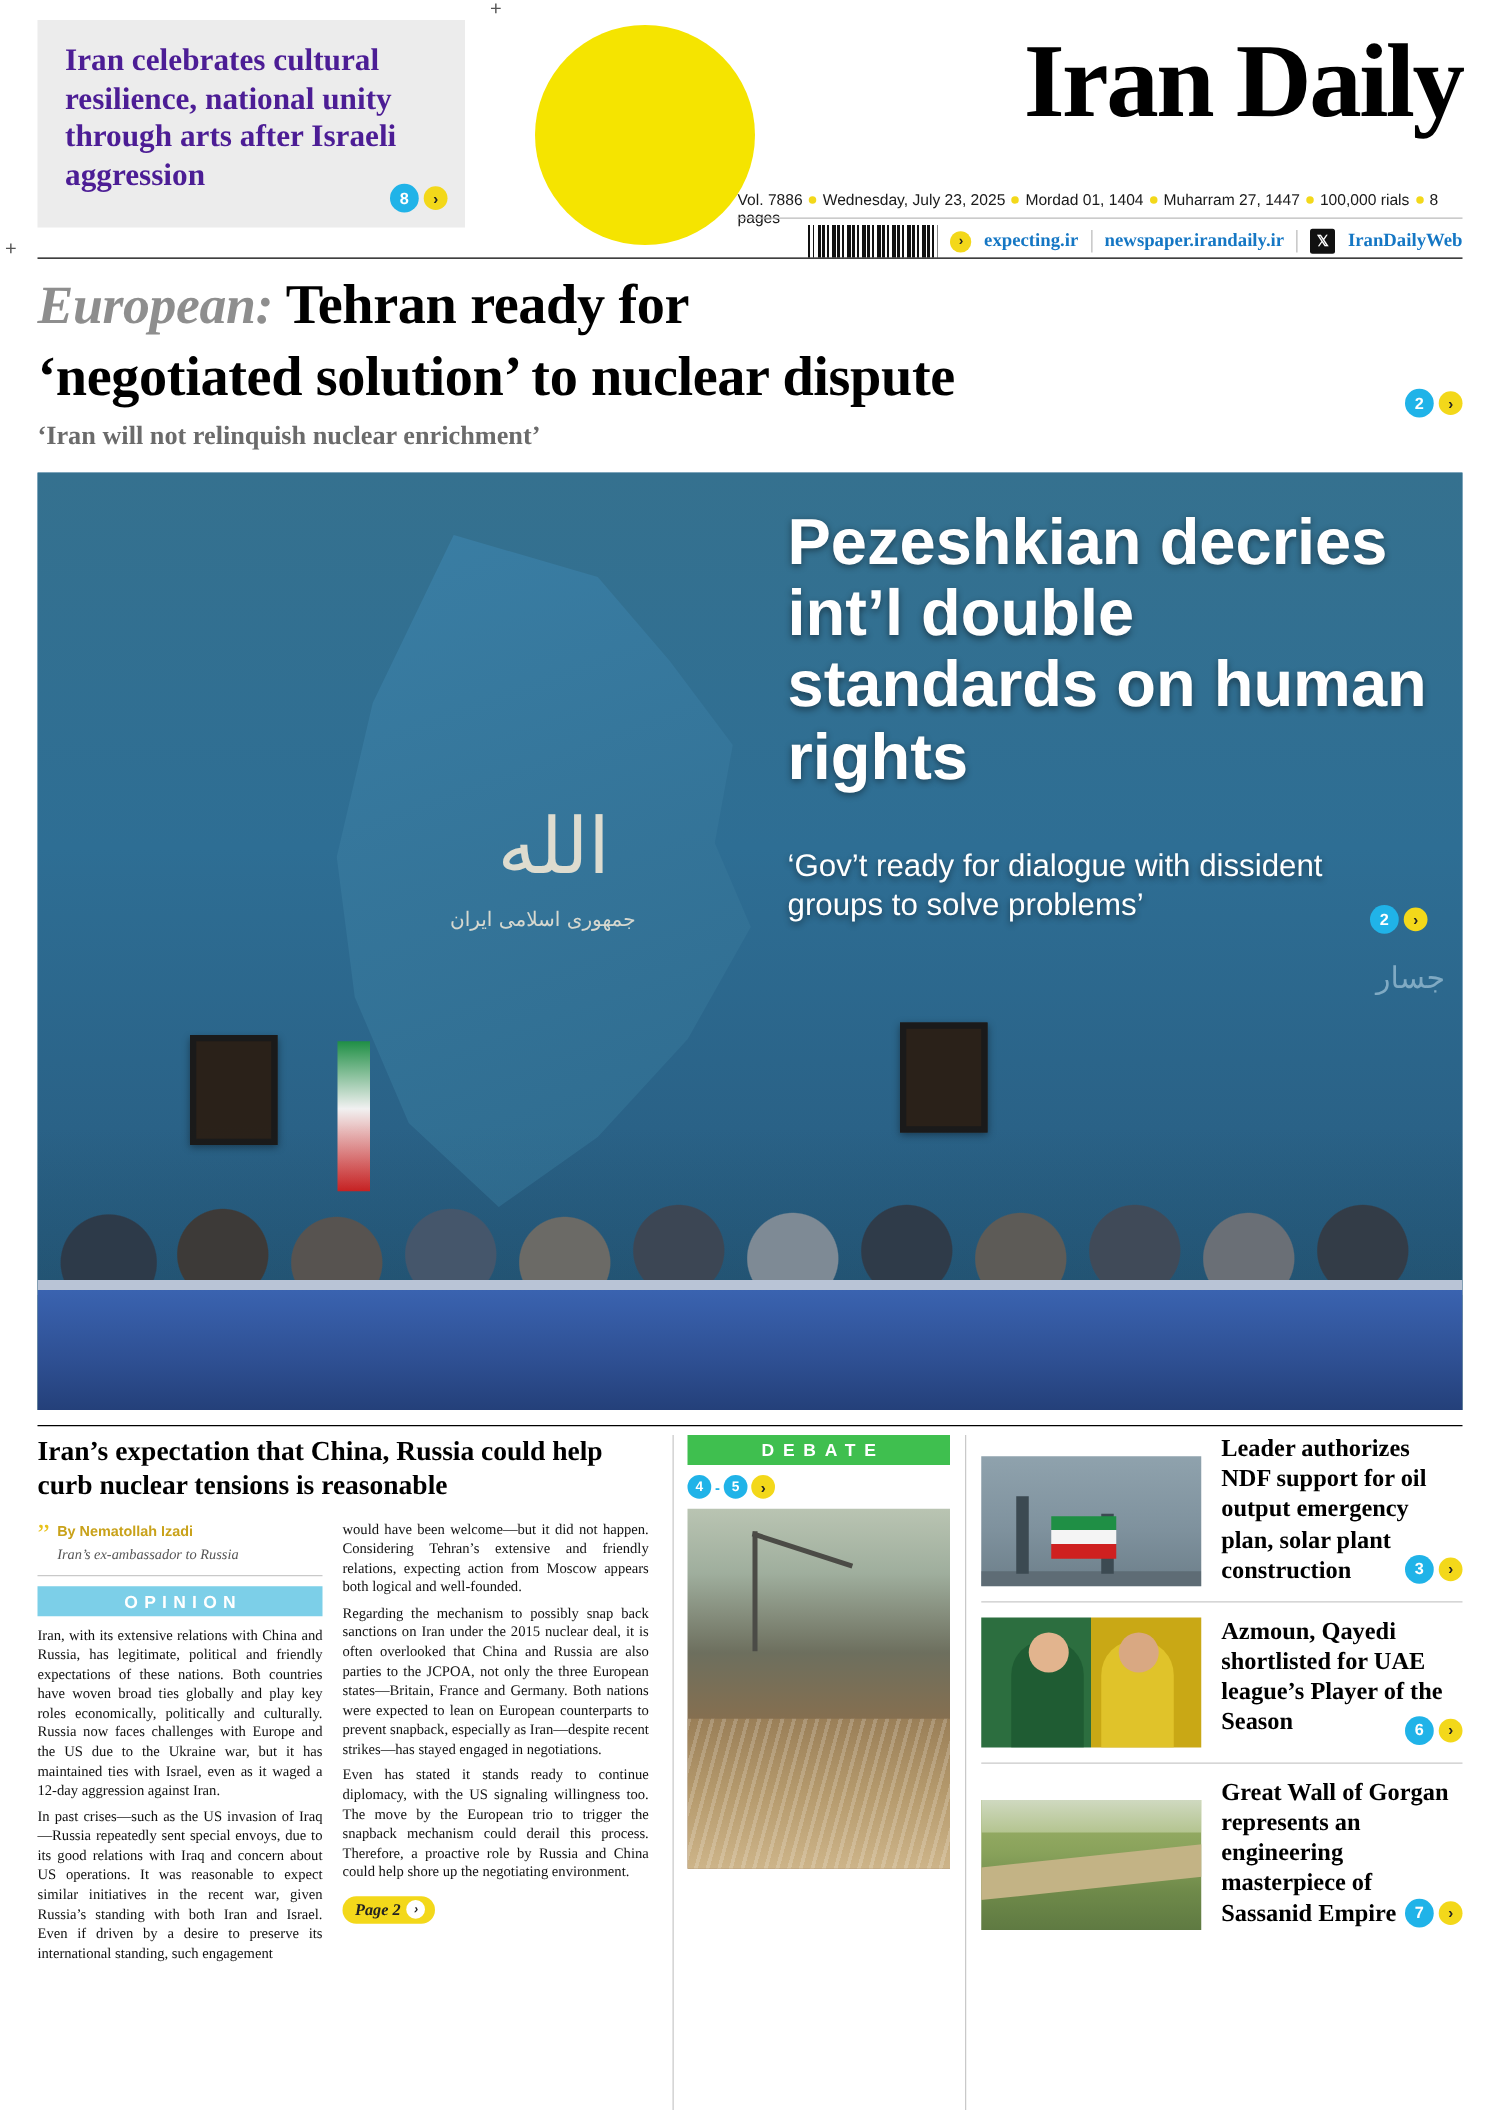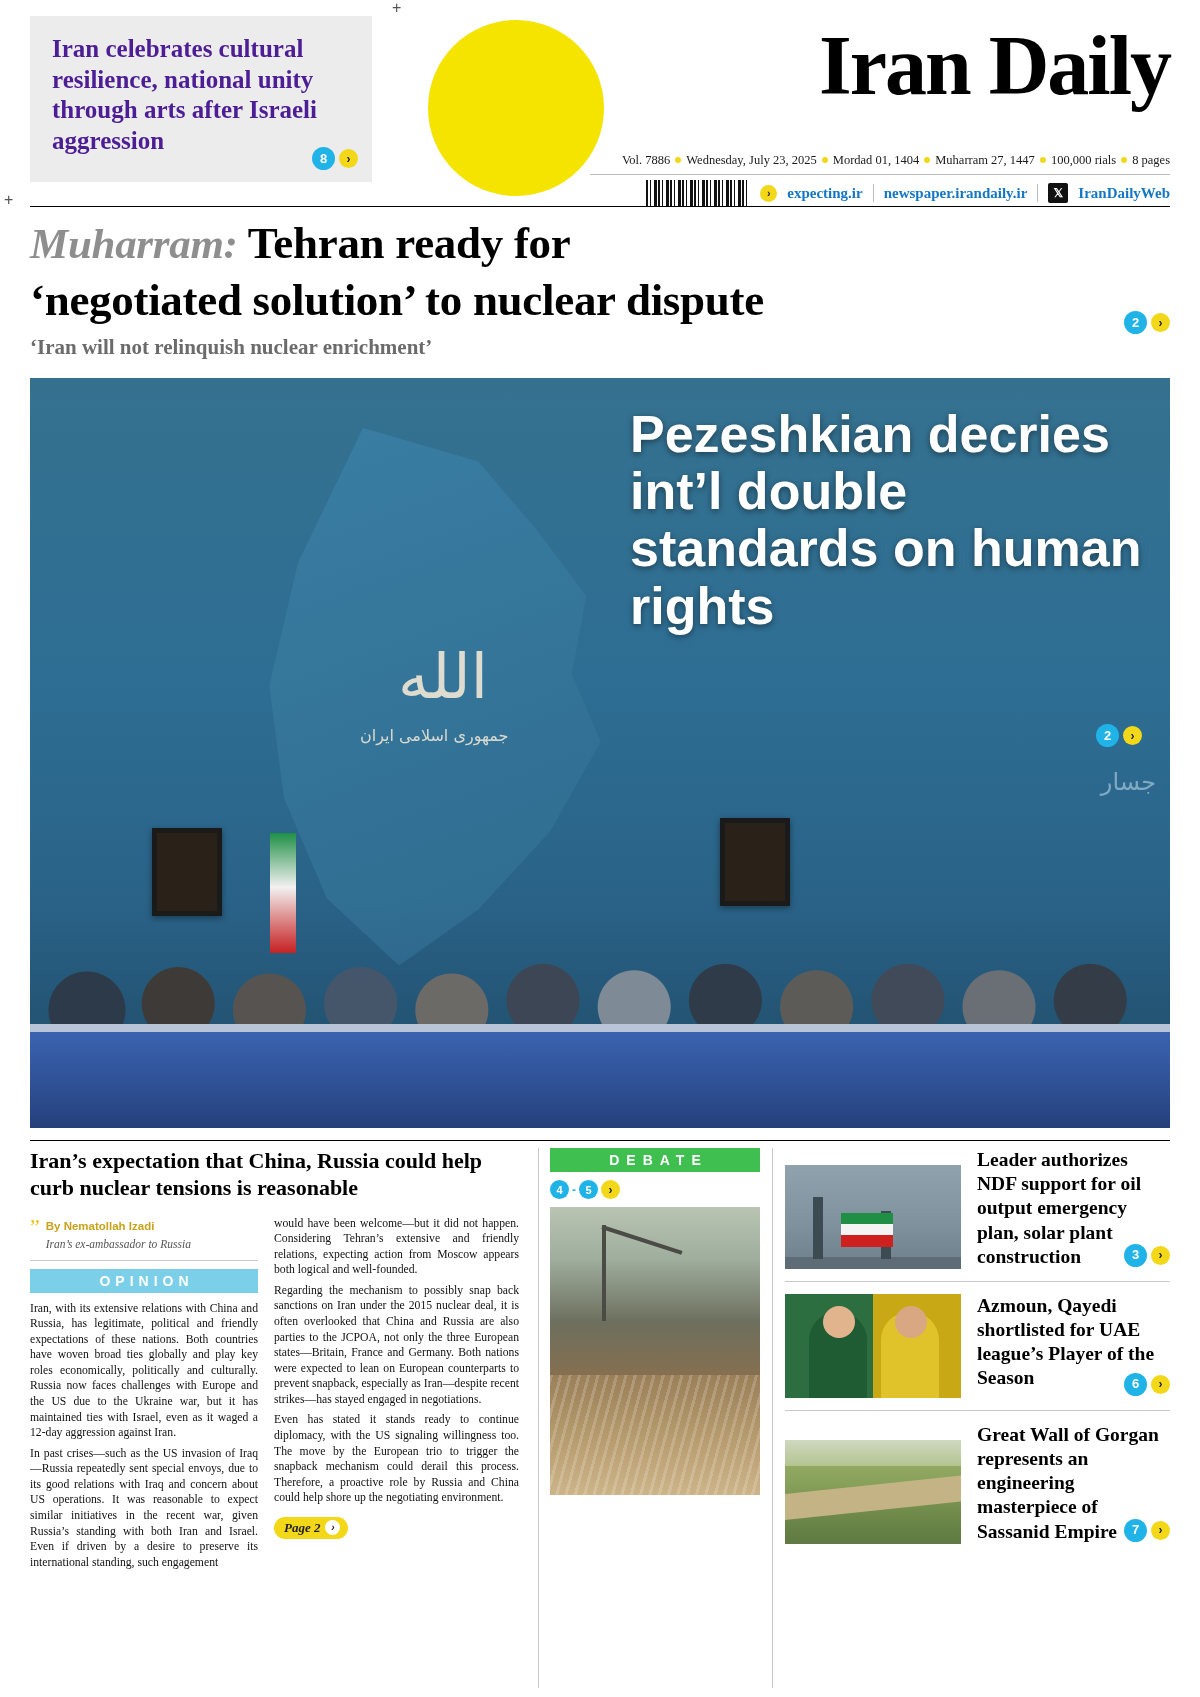--- a/index.html
+++ b/index.html
@@ -111,22 +111,22 @@
     font-size: 84px;
     letter-spacing: -2px;
     line-height: 1;
     color: #000;
   }
   .volline {
     position: absolute;
     left: 560px;
     top: 137px;
     width: 580px;
-    text-align: right;
-    font-family: Liberation Serif, serif;
+    text-align: left;
+    font-family: Liberation Sans, sans-serif;
     font-size: 12.5px;
     color: #1a1a1a;
   }
   .voldot {
     display: inline-block;
     width: 6px;
     height: 6px;
     border-radius: 50%;
     background: #f3d81a;
     margin: 0 5px 1px 5px;
@@ -610,21 +610,21 @@
       <span class="vdiv"></span>
       <span class="x-badge">𝕏</span>
       <span class="link-blue">IranDailyWeb</span>
     </div>
   </div>
 
   <div class="rule-thick" style="top:206px;"></div>
 
   <div class="lead">
     <h1>
-      <span class="kicker">Muharram:</span>
+      <span class="kicker">European:</span>
       <span>Tehran ready for</span><br>
       <span>‘negotiated solution’ to nuclear dispute</span>
     </h1>
     <div class="sub">‘Iran will not relinquish nuclear enrichment’</div>
     <div class="lead-page">
       <span class="pagebadge">2</span>
       <span class="pagearrow">›</span>
     </div>
   </div>
 
@@ -634,20 +634,21 @@
     <div class="map-emblem">الله</div>
     <div class="map-caption">جمهوری اسلامی ایران</div>
     <div class="portrait p1"></div>
     <div class="portrait p2"></div>
     <div class="flag"></div>
     <div class="crowd"></div>
     <div class="table-top"></div>
     <div class="table"></div>
 
     <div class="headline-overlay">Pezeshkian decries int’l double standards on human rights</div>
+    <div class="sub-overlay">‘Gov’t ready for dialogue with dissident groups to solve problems’</div>
     <div class="overlay-page">
       <span class="pagebadge">2</span>
       <span class="pagearrow">›</span>
     </div>
     <div class="fa-mark">جسار</div>
 
   </div>
 
   <div class="bottom-rule"></div>
 

